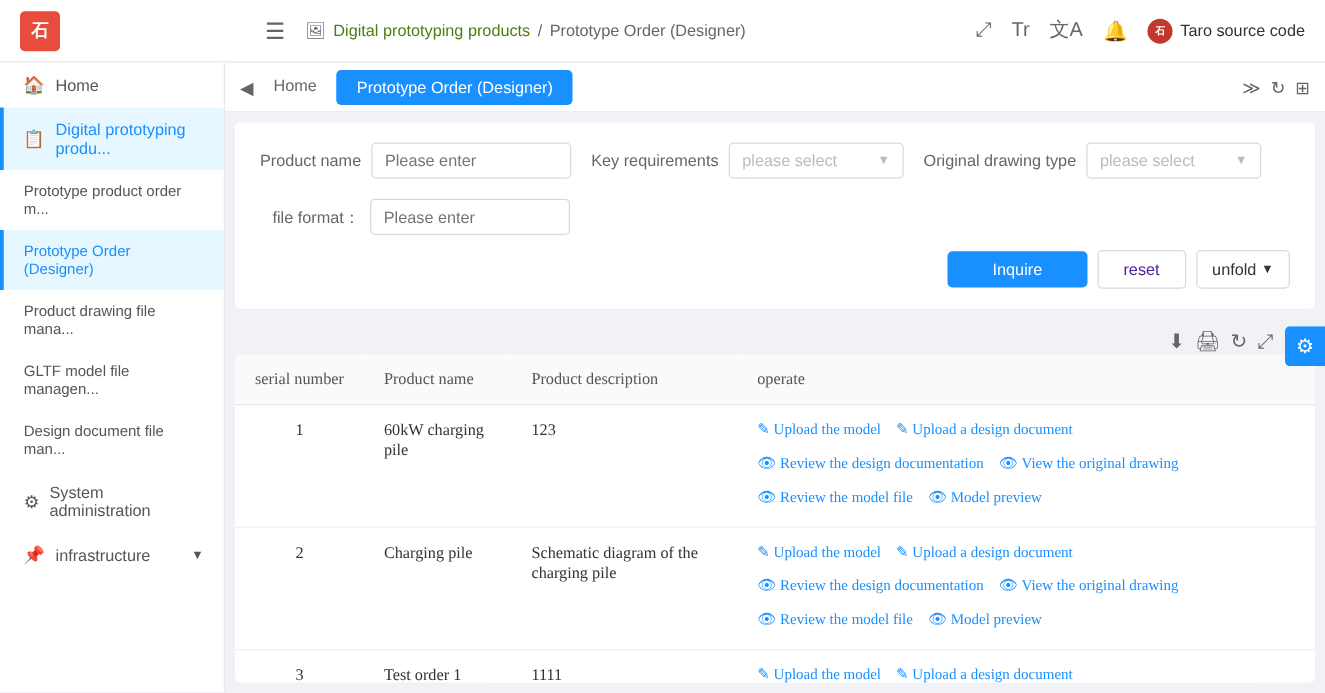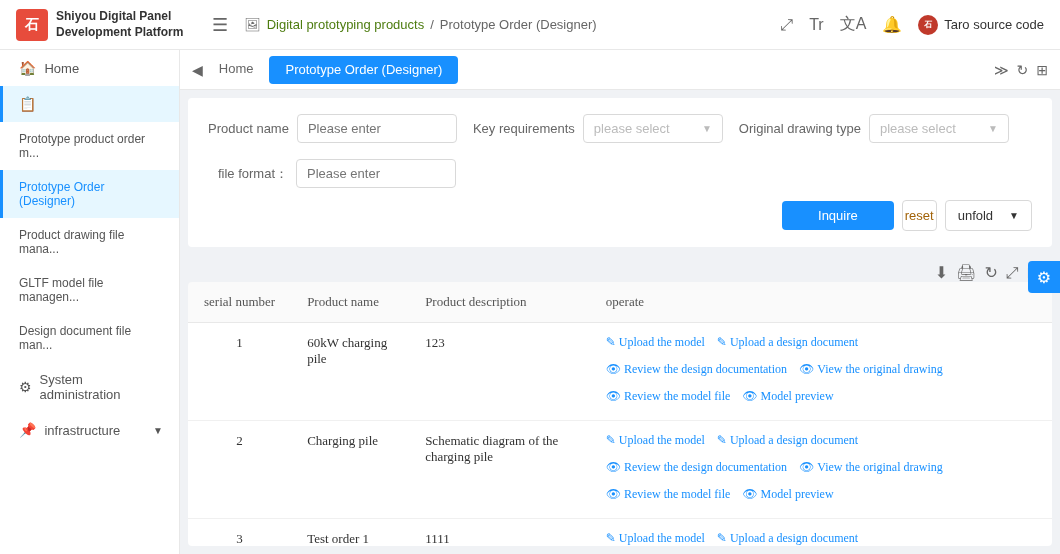--- a/index.html
+++ b/index.html
@@ -41,22 +41,22 @@
     
     .filter-section { background: #fff; padding: 16px 20px; margin: 8px; border-radius: 4px; }
     .filter-row { display: flex; align-items: center; gap: 16px; flex-wrap: wrap; }
     .filter-item { display: flex; align-items: center; gap: 8px; }
     .filter-label { color: #666; font-size: 13px; white-space: nowrap; text-align: right; min-width: 80px; }
     .filter-input { border: 1px solid #d9d9d9; border-radius: 4px; padding: 6px 10px; font-size: 13px; width: 160px; outline: none; }
     .filter-select { border: 1px solid #d9d9d9; border-radius: 4px; padding: 6px 10px; font-size: 13px; width: 140px; background: #fff; display: flex; align-items: center; justify-content: space-between; cursor: pointer; color: #bbb; }
     .filter-select .arrow { color: #bbb; font-size: 10px; }
     .filter-actions { display: flex; align-items: center; gap: 8px; margin-top: 12px; justify-content: flex-end; }
     .btn-primary { background: #1890ff; color: #fff; border: none; border-radius: 4px; padding: 7px 36px; cursor: pointer; font-size: 13px; }
-    .btn-default { background: #fff; color: #a16207; border: 1px solid #d9d9d9; border-radius: 4px; padding: 7px 2px; cursor: pointer; font-size: 13px; }
-    .btn-unfold { background: #fff; color: #333; border: 1px solid #d9d9d9; border-radius: 4px; padding: 7px 12px; cursor: pointer; font-size: 13px; display: flex; align-items: center; gap: 16px; }
+    .btn-default { background: #fff; color: #4c1d95; border: 1px solid #d9d9d9; border-radius: 4px; padding: 7px 20px; cursor: pointer; font-size: 13px; }
+    .btn-unfold { background: #fff; color: #333; border: 1px solid #d9d9d9; border-radius: 4px; padding: 7px 12px; cursor: pointer; font-size: 13px; display: flex; align-items: center; gap: 4px; }
 
     
     .table-toolbar { display: flex; align-items: center; padding: 8px 20px 0; gap: 8px; justify-content: flex-end; }
     .toolbar-icon { color: #666; cursor: pointer; font-size: 16px; }
 
     
     .table-wrap { margin: 0 8px 8px; background: #fff; border-radius: 4px; overflow: auto; flex: 1; }
     table { width: 100%; border-collapse: collapse; font-size: 13px; font-family: Liberation Serif, serif; }
     thead { background: #fafafa; }
     th { padding: 12px 16px; text-align: left; border-bottom: 1px solid #e8e8e8; color: #555; font-weight: 500; white-space: nowrap; }
@@ -72,24 +72,20 @@
     .settings-float { position: fixed; right: 0; top: 50%; transform: translateY(-50%); background: #1890ff; color: white; width: 32px; height: 32px; display: flex; align-items: center; justify-content: center; border-radius: 4px 0 0 4px; cursor: pointer; font-size: 16px; }
   </style>
 </head>
 <body>
 
 <div class="top-header">
   <div class="logo-area">
     <div class="logo-icon">
         <span>石</span>
       </div>
-    <div class="logo-text">
-      <div>Shiyou Digital Panel</div>
-      <div>Development Platform</div>
-    </div>
   </div>
   <span class="hamburger-btn">☰</span>
   <div class="breadcrumb">
     <span>🖼</span>
     <span style="color:#4d7c0f;cursor:pointer;">Digital prototyping products</span>
     <span>/</span>
     <span>Prototype Order (Designer)</span>
   </div>
   <div class="header-right">
     <span class="header-icon">⤢</span>
@@ -105,20 +101,21 @@
 
 <div class="main-layout">
 
   <div class="sidebar">
     <div class="sidebar-item">
       <span class="item-icon">🏠</span>
       <span>Home</span>
     </div>
     <div class="sidebar-item active">
       <span class="item-icon">📋</span>
+      <span>Digital prototyping produ...</span>
     </div>
     <div class="sidebar-item sub">
       <span>Prototype product order m...</span>
     </div>
     <div class="sidebar-item sub active">
       <span>Prototype Order (Designer)</span>
     </div>
     <div class="sidebar-item sub">
       <span>Product drawing file mana...</span>
     </div>

